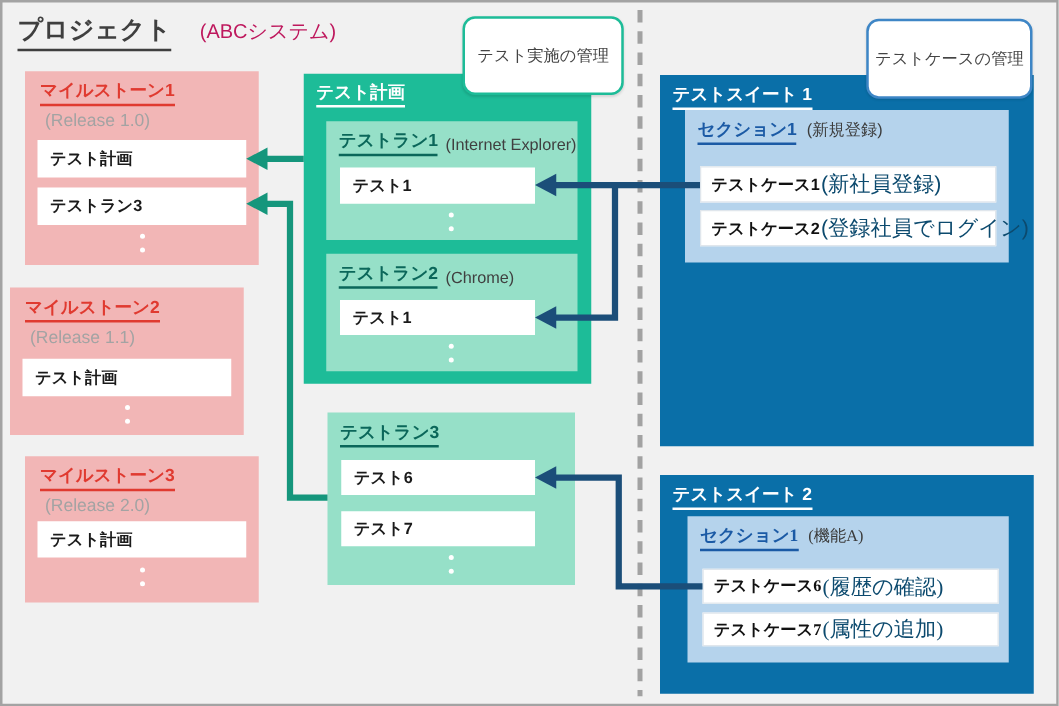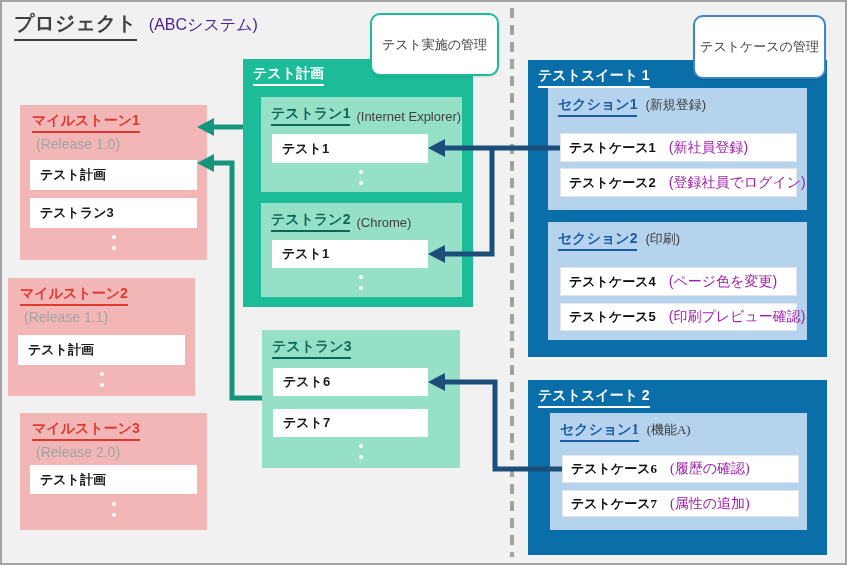--- a/index.html
+++ b/index.html
@@ -10,24 +10,24 @@
     overflow:hidden;
   }
   .abs { position:absolute; }
 
   
   .page-title { left:14px; top:10px; white-space:nowrap; }
   .page-title .main {
     font-size:20px; font-weight:bold; color:#3f3f3f;
     display:inline-block; border-bottom:2px solid #3f3f3f; padding-bottom:2px;text-align:center;
   }
-  .page-title .sub { font-size:16px; color:#4c1d95; margin-left:12px; }
-
-  
-  .ms { background:#f2b6b6;margin-top:48px; }
+  .page-title .sub { font-size:16px; color:#be185d; margin-left:23px; }
+
+  
+  .ms { background:#f2b6b6; }
   .ms-title {
     position:absolute; left:12px; top:7px; font-size:14px; font-weight:bold;
     color:#e03a30; border-bottom:2px solid #e03a30; padding-bottom:1px; white-space:nowrap;
   }
   .ms-release { position:absolute; left:16px; top:31px; font-size:14px; color:#a3a3a3; white-space:nowrap; }
 
   .witem {
     position:absolute; background:#ffffff; font-size:13px; font-weight:bold; color:#1a1a1a;
     display:flex; align-items:center; padding-left:10px; box-sizing:border-box; white-space:nowrap;
   }
@@ -61,21 +61,21 @@
     font-size:14px; font-weight:bold; color:#1b5aa5;
     display:inline-block; border-bottom:2px solid #1b5aa5; padding-bottom:1px;
   }
   .section-note { font-size:13px; color:#3c3c3c; margin-left:8px; }
 
   .case {
     position:absolute; background:#ffffff; border:1px solid #e0e6ec;
     display:flex; align-items:center; padding-left:8px; box-sizing:border-box; white-space:nowrap;
   }
   .case-name { font-size:13px; font-weight:bold; color:#111111; }
-  .case-note { font-size:14px; color:#a21caf; margin-left:13px; }
+  .case-note { font-size:17px; color:#0c4a6e; margin-left:1px; }
 
   
   .callout {
     position:absolute; background:#ffffff; border-radius:10px; z-index:6;
     display:flex; align-items:center; justify-content:center;
     font-size:13px; color:#444444; box-shadow:0 1px 2px rgba(0,0,0,0.12); white-space:nowrap;
   }
   .callout.teal { border:2px solid #1dbc98; }
   .callout.blue { border:2px solid #3e86c6; }
 
@@ -170,33 +170,20 @@
       <div class="case" style="left:12px; top:45px; width:237px; height:29px;">
         <span class="case-name">テストケース1</span>
           <span class="case-note">(新社員登録)</span>
       </div>
       <div class="case" style="left:12px; top:80px; width:237px; height:29px;">
         <span class="case-name">テストケース2</span>
           <span class="case-note">(登録社員でログイン)</span>
       </div>
     </div>
 
-    <div class="section" style="left:20px; top:162px; width:259px; height:118px;">
-      <div class="section-title-line">
-        <span class="section-title">セクション2</span><span class="section-note">(印刷)</span>
-      </div>
-      <div class="case" style="left:12px; top:45px; width:237px; height:29px;">
-        <span class="case-name">テストケース4</span>
-          <span class="case-note">(ページ色を変更)</span>
-      </div>
-      <div class="case" style="left:12px; top:81px; width:237px; height:28px;">
-        <span class="case-name">テストケース5</span>
-          <span class="case-note">(印刷プレビュー確認)</span>
-      </div>
-    </div>
   </div>
 
   <div class="abs suite" style="left:528px; top:380px; width:299px; height:175px;">
     <div class="suite-title">テストスイート 2</div>
 
     <div class="section" style="left:22px; top:33px; width:257px; height:117px;font-family:Liberation Serif, serif;">
       <div class="section-title-line">
         <span class="section-title">セクション1</span><span class="section-note">(機能A)</span>
       </div>
       <div class="case" style="left:12px; top:42px; width:237px; height:28px;">

